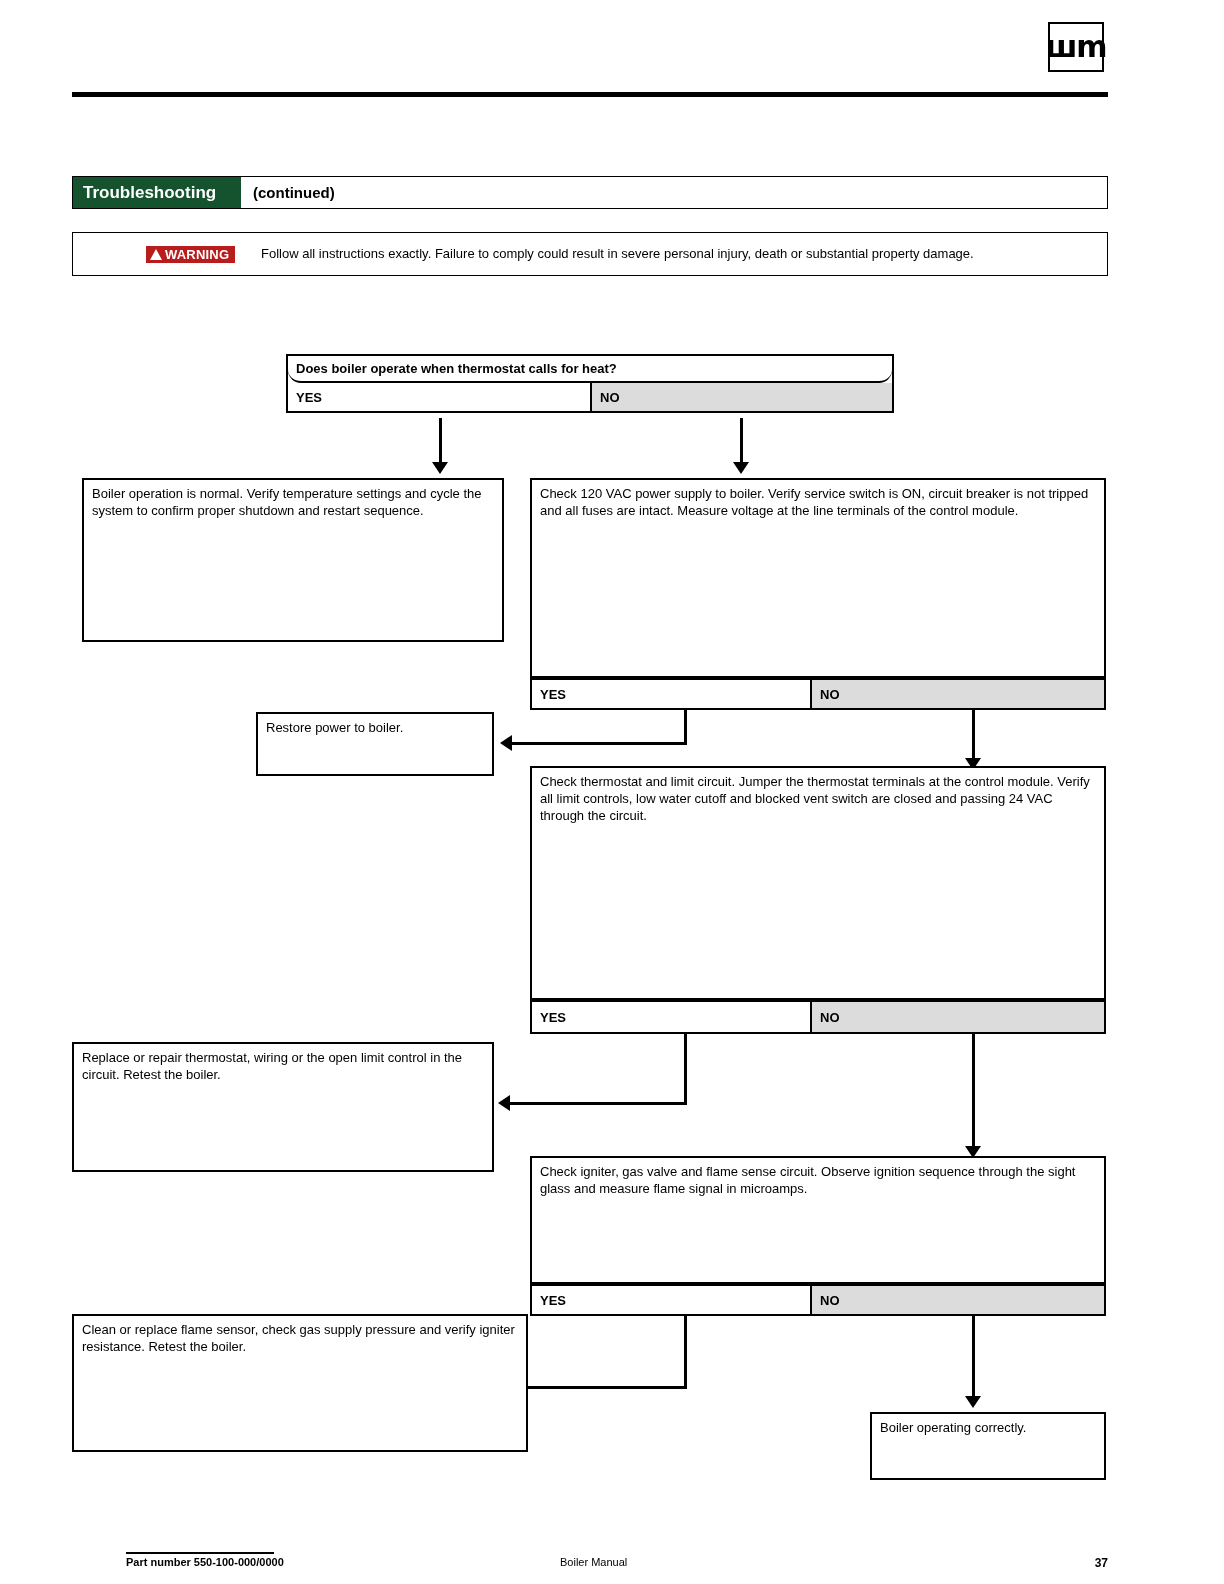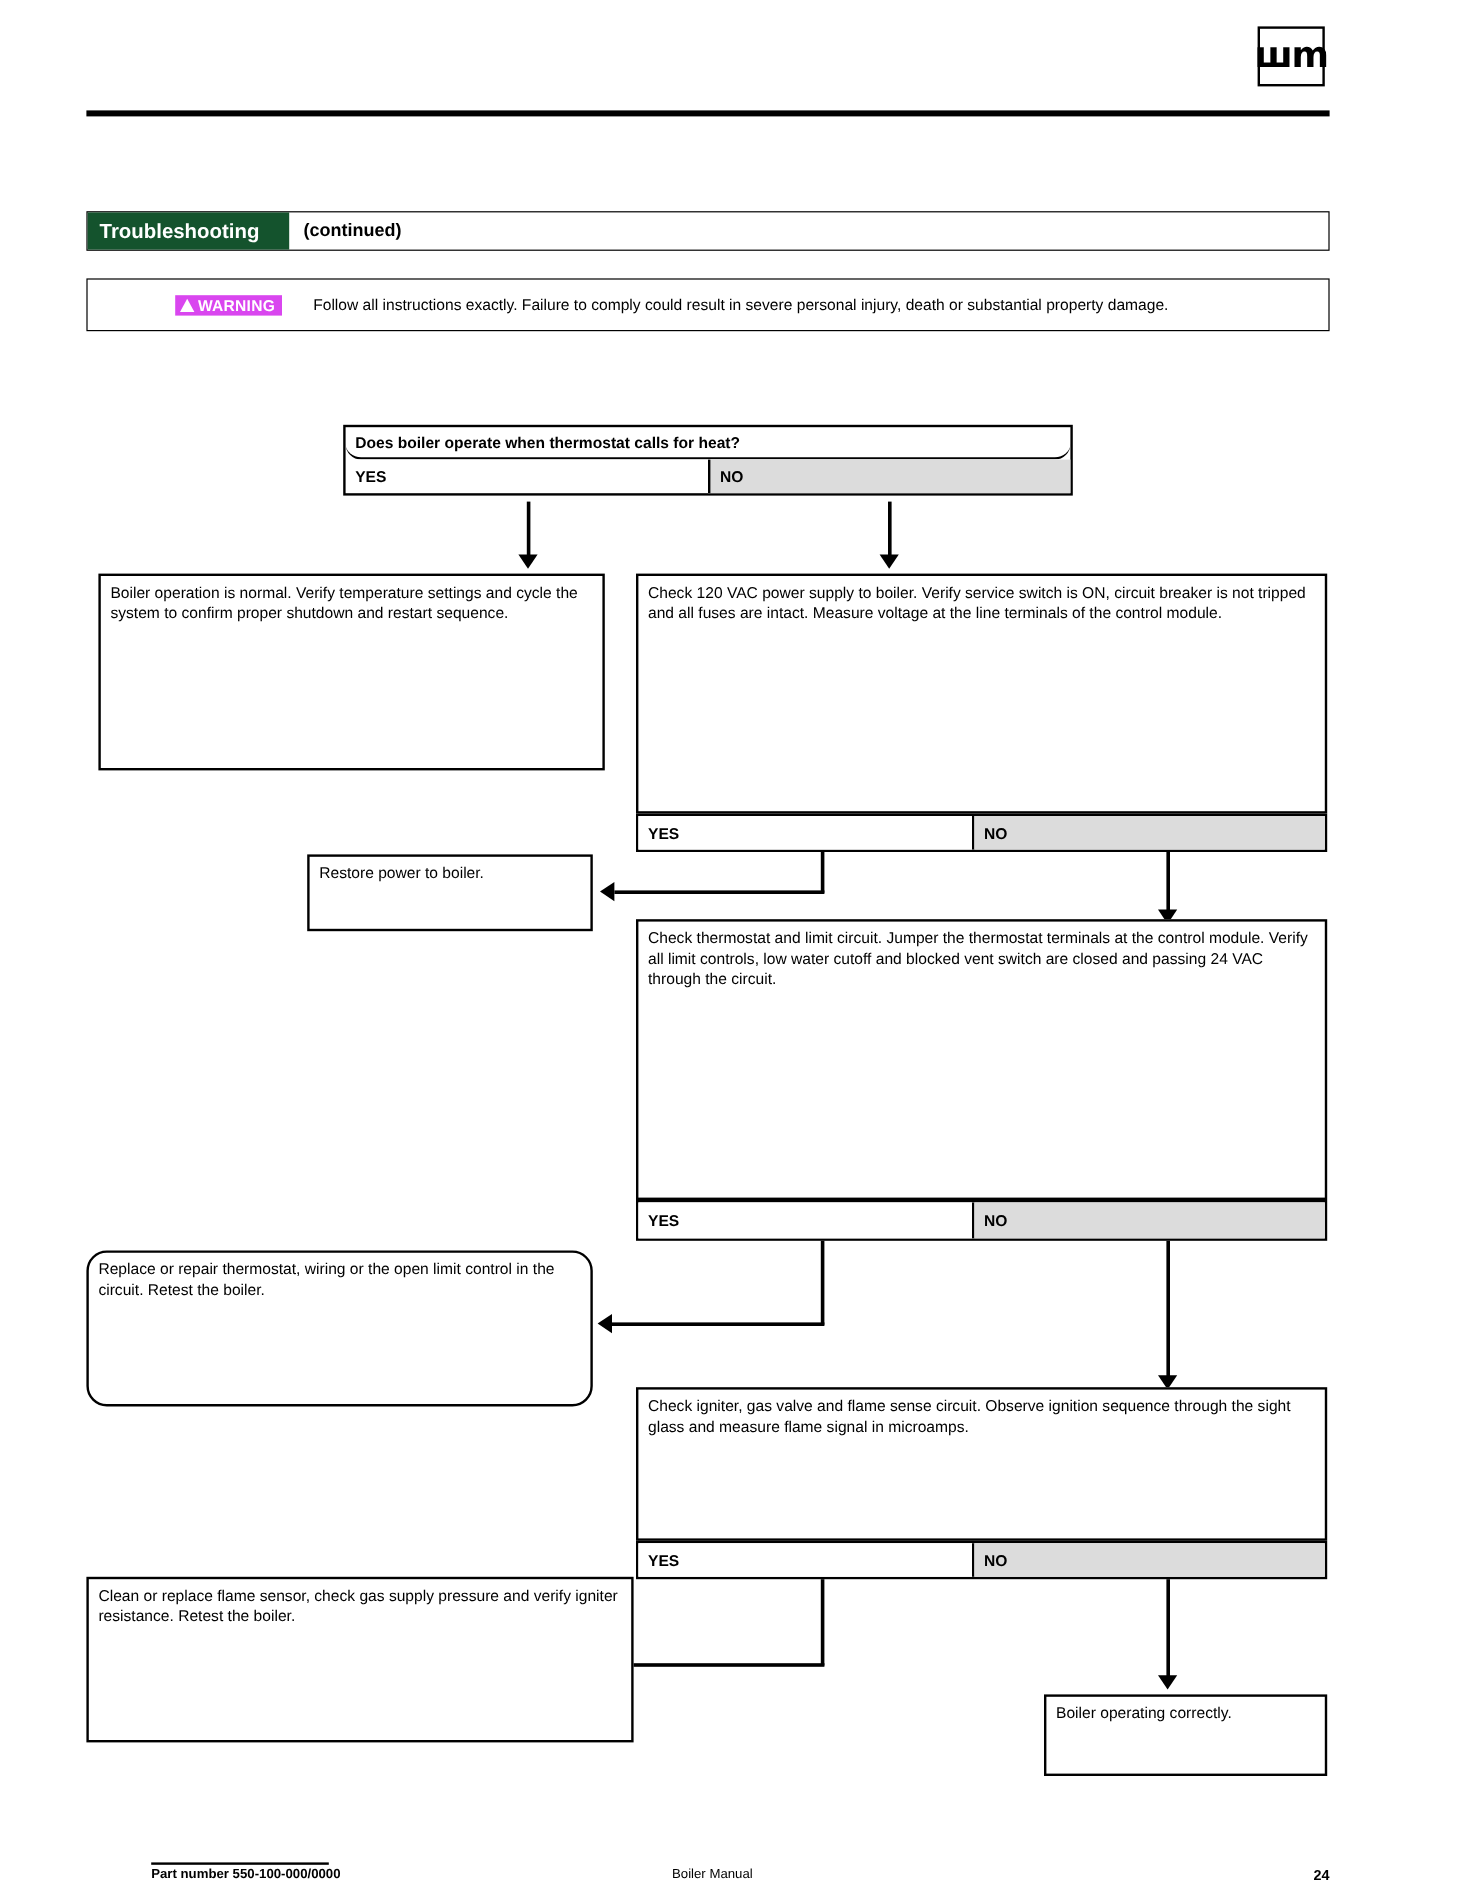--- a/index.html
+++ b/index.html
@@ -87,21 +87,21 @@
     box-sizing: border-box;
     border: 1px solid #000;
     display: flex;
     align-items: center;
     padding-left: 68px;
   }
   .warning-badge {
     position: absolute;
     left: 146px;
     top: 246px;
-    background: #d946ef;
+    background: #b91c1c;
     color: #fff;
     font-size: 13px;
     font-weight: 700;
     letter-spacing: 0.2px;
     padding: 2px 6px 2px 4px;
     display: flex;
     align-items: center;
     gap: 3px;
     line-height: 1;
   }
@@ -290,21 +290,21 @@
 </div>
 <div class="ansrow" style="left:530px; top:1000px; width:576px; height:34px;">
   <div class="cell left" style="width:280px;">YES</div>
   <div class="cell right" style="width:292px;">NO</div>
 </div>
 
 <div class="vline" style="left:684px; top:1034px; height:70px;"></div>
 <div class="hline" style="left:510px; top:1102px; width:177px;"></div>
 <div class="arrow-left" style="left:498px; top:1095px;"></div>
 
-<div class="box" style="left:72px; top:1042px; width:422px; height:130px;border-radius:17px;">
+<div class="box" style="left:72px; top:1042px; width:422px; height:130px;">
   <span>Replace or repair thermostat, wiring or the open limit control in the circuit. Retest the boiler.</span>
 </div>
 
 <div class="vline" style="left:972px; top:1034px; height:118px;"></div>
 <div class="arrow-down" style="left:965px; top:1146px;"></div>
 
 <div class="box" style="left:530px; top:1156px; width:576px; height:128px;">
   <span>Check igniter, gas valve and flame sense circuit. Observe ignition sequence through the sight glass and measure flame signal in microamps.</span>
 </div>
 <div class="ansrow" style="left:530px; top:1284px; width:576px; height:32px;">
@@ -323,13 +323,13 @@
 <div class="vline" style="left:972px; top:1316px; height:86px;"></div>
 <div class="arrow-down" style="left:965px; top:1396px;"></div>
 
 <div class="box" style="left:870px; top:1412px; width:236px; height:68px;">
   <span>Boiler operating correctly.</span>
 </div>
 
 <div class="footer-rule"></div>
 <div class="footer-text">Part number 550-100-000/0000</div>
 <div class="doc-code">Boiler Manual</div>
-<div class="page-num">24</div>
+<div class="page-num">37</div>
 
 </body></html>

